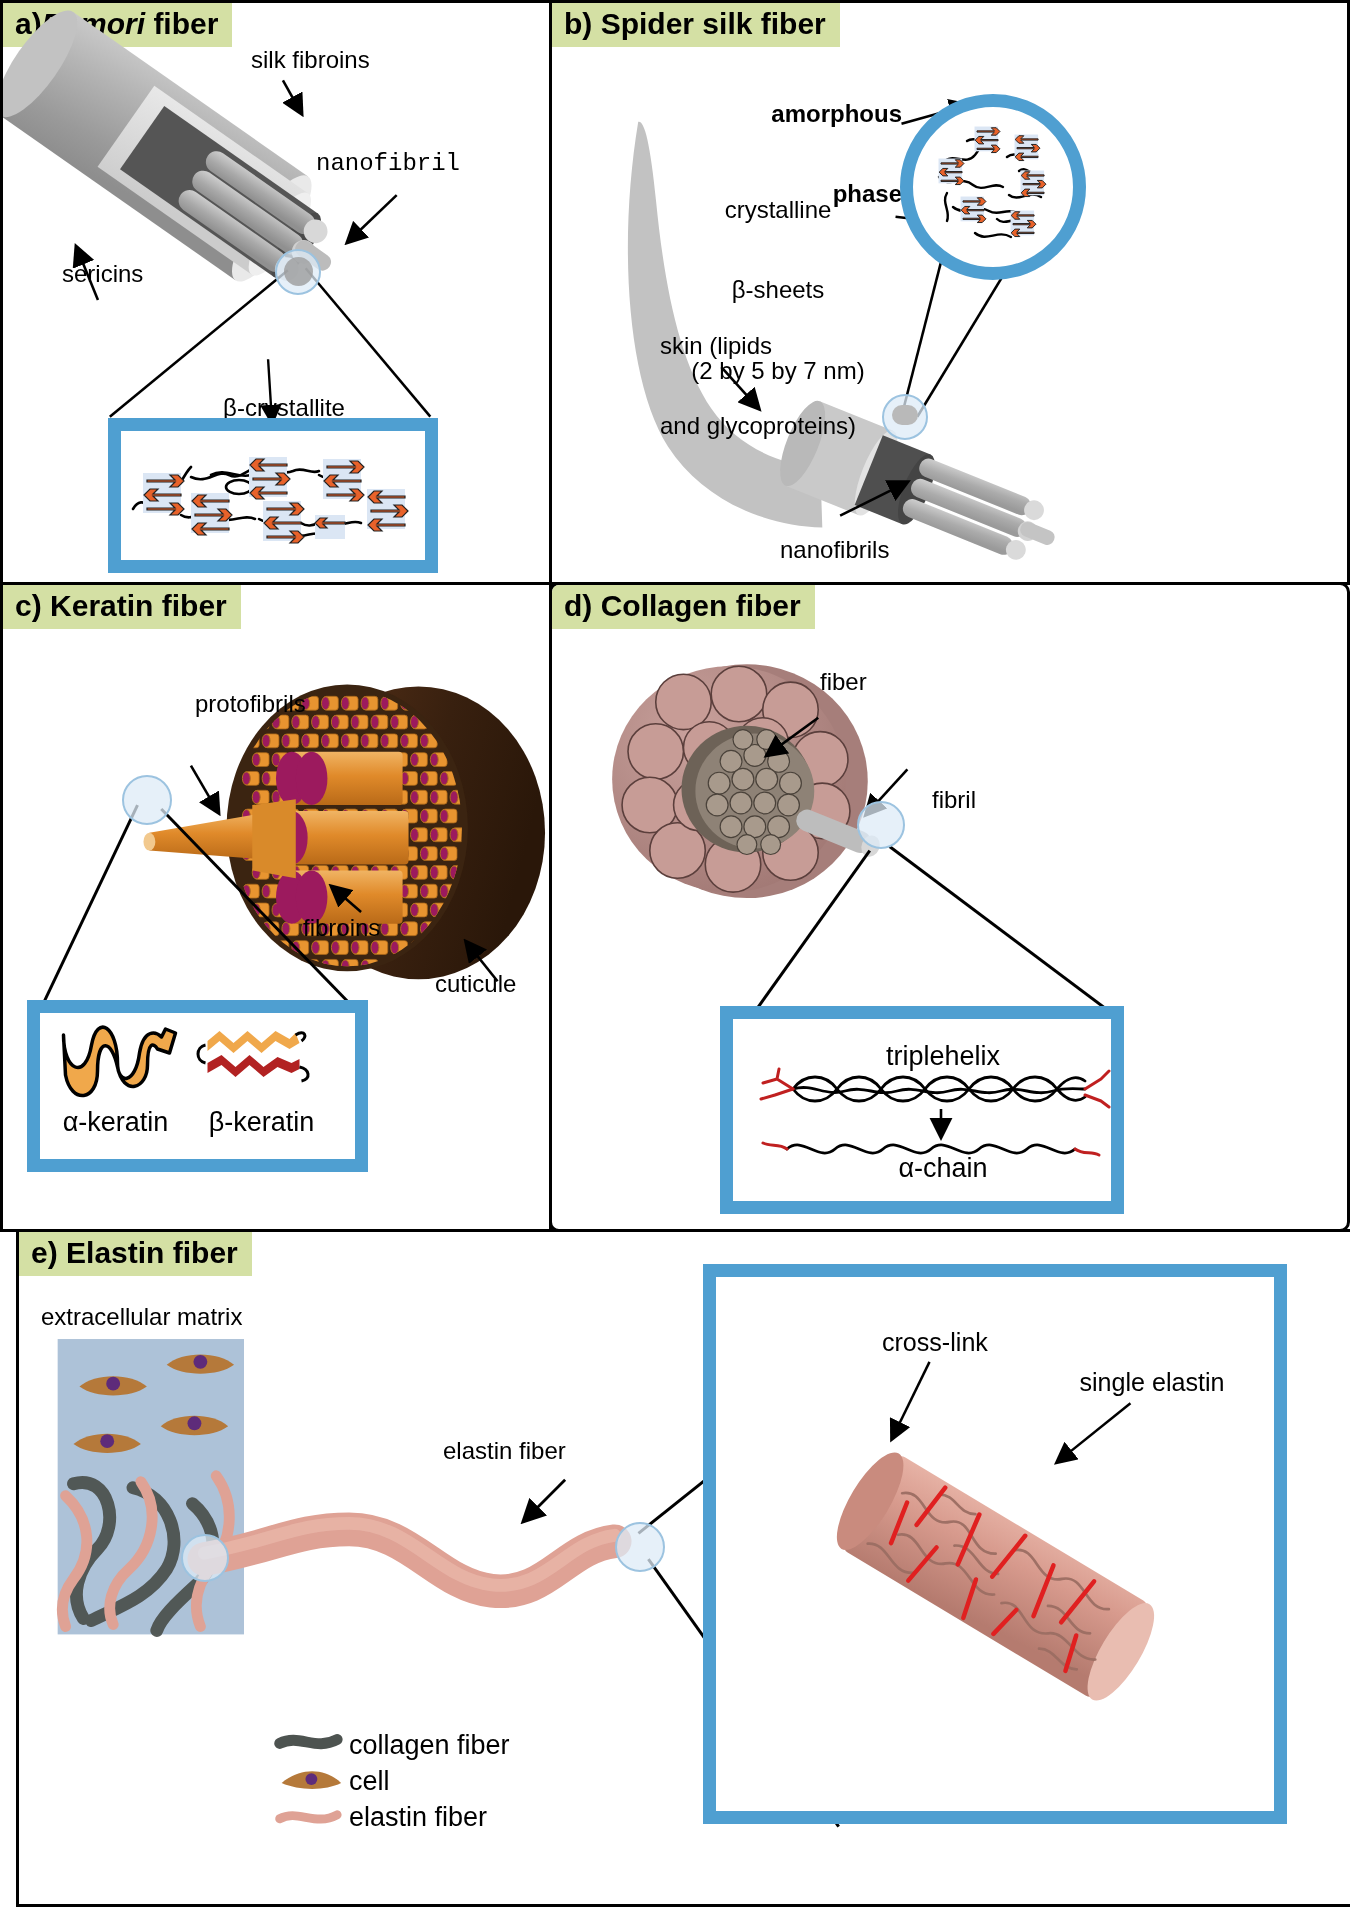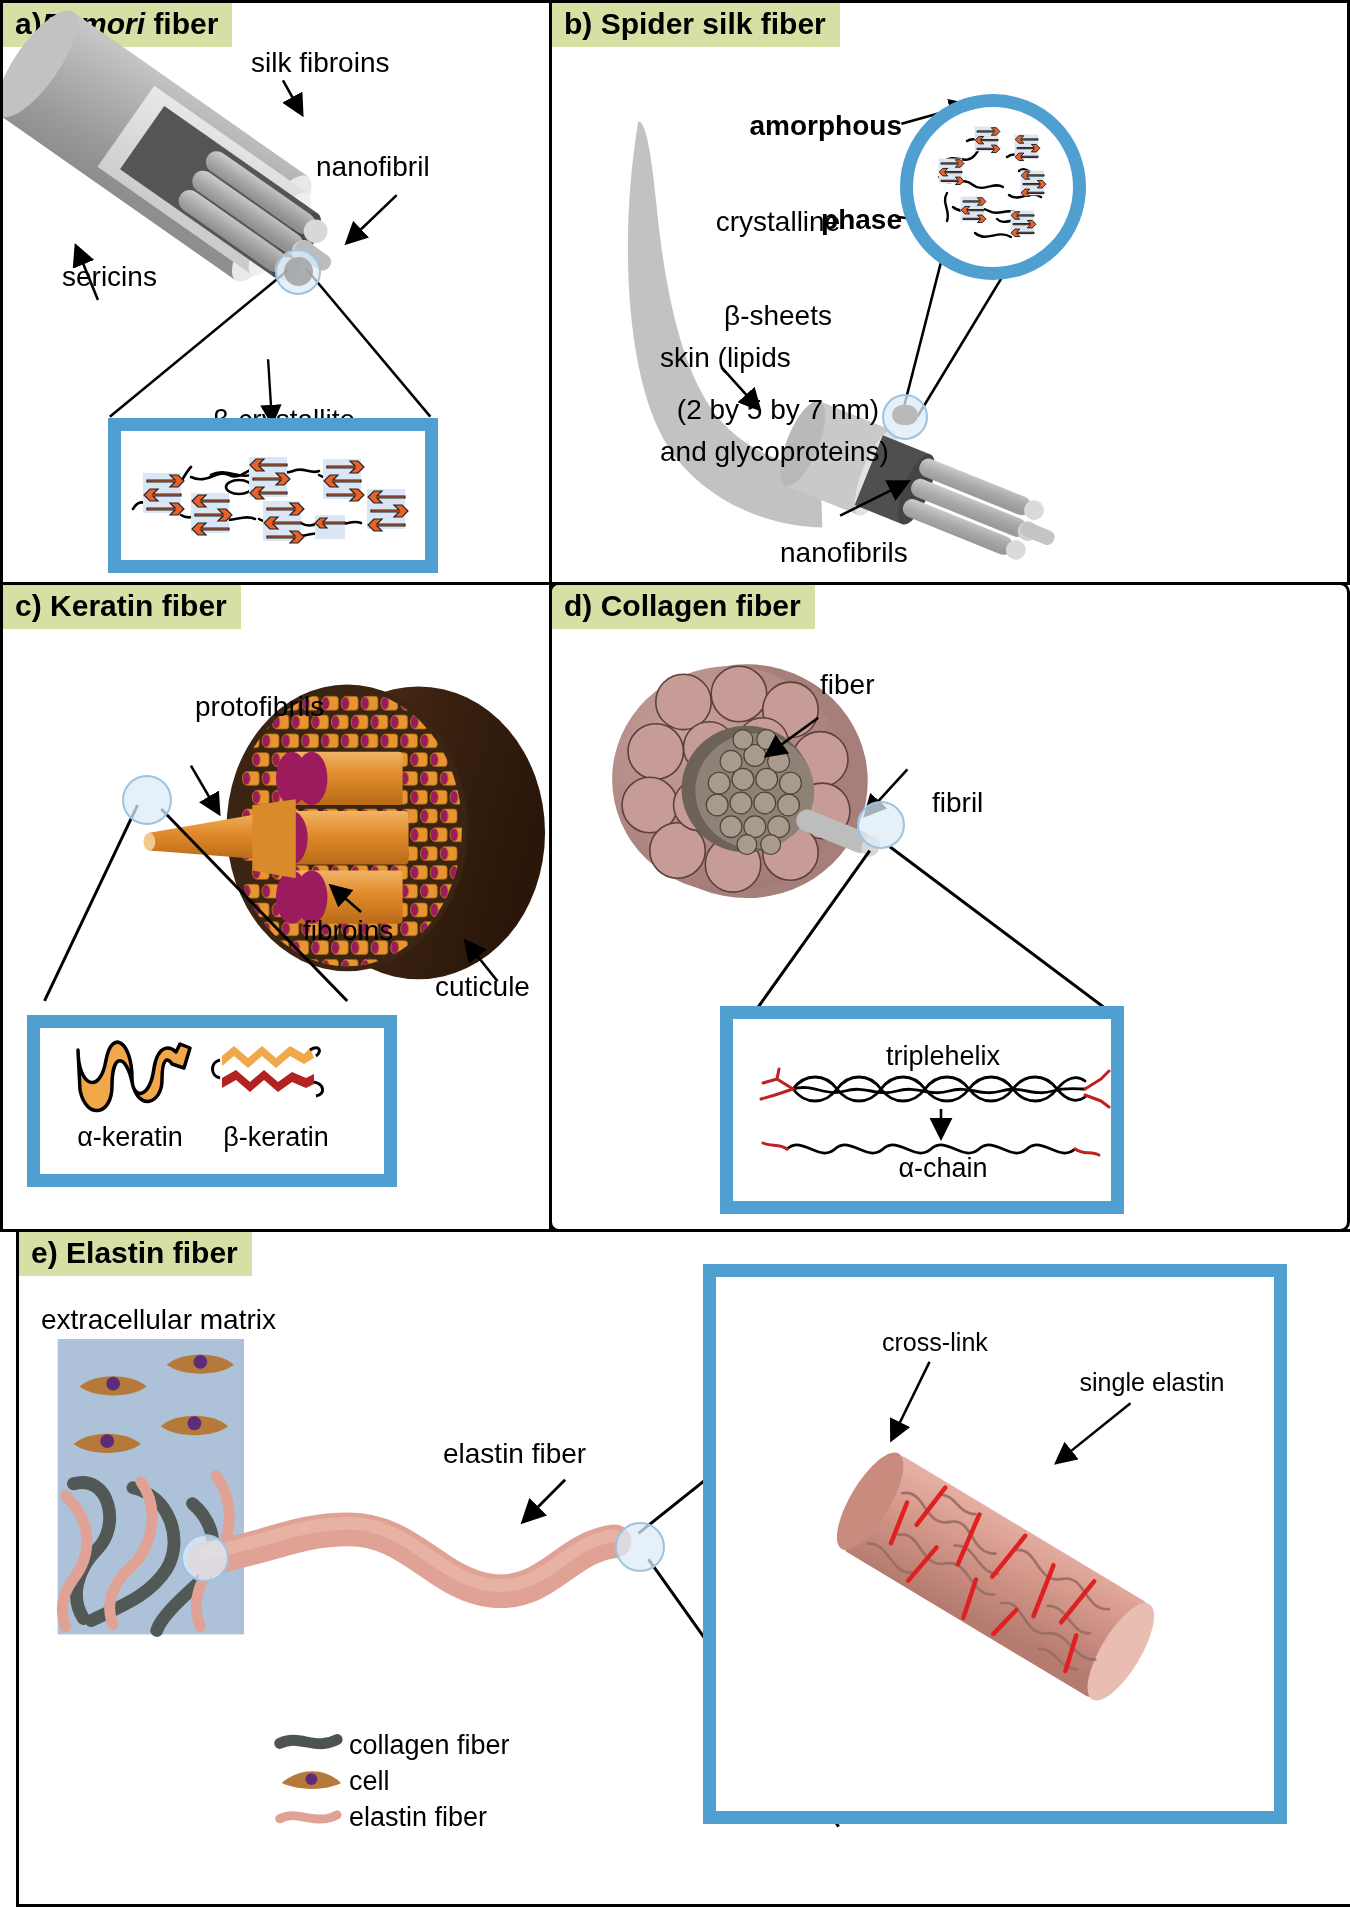--- a/index.html
+++ b/index.html
@@ -38,21 +38,21 @@
     color: #000;
     padding: 5px 14px 7px 12px;
     white-space: nowrap;
     line-height: 1.05;
   }
   .panel-head .ital { font-style: italic; }
 
   
   .lbl {
     position: absolute;
-    font-size: 28px;
+    font-size: 24px;
     color: #000;
     line-height: 1.12;
     white-space: pre;
   }
   .lbl.c  { text-align: center; }
   .lbl.r  { text-align: right; font-weight: bold; }
 
   svg.overlay {
     position: absolute; left: 0; top: 0;
     width: 100%; height: 100%;
@@ -147,21 +147,21 @@
       <path d="M288,270 L108,418" stroke="#000" stroke-width="2.6" fill="none"></path>
       <path d="M306,268 L432,418" stroke="#000" stroke-width="2.6" fill="none"></path>
 
       <path d="M268,360 L272,424" stroke="#000" stroke-width="2.4" fill="none" marker-end="url(#arrA)"></path>
     </svg>
 
     <div class="bubble" style="left:272px; top:246px; width:46px; height:46px;"></div>
     <div style="position:absolute;left:281px;top:254px;width:29px;height:29px;border-radius:50%;background:#9c9c9c;opacity:.8;"></div>
 
     <div class="lbl" style="left:248px; top:44px;">silk fibroins</div>
-    <div class="lbl" style="left:313px; top:148px;">nanofibril</div>
+    <div class="lbl" style="left:313px; top:148px;font-family:Liberation Mono, monospace;">nanofibril</div>
     <div class="lbl" style="left:59px; top:258px;">sericins</div>
     <div class="lbl c" style="left:146px; top:338px; width:270px;">
       <div>β-crystallite</div>
       <div>(~14 to 200 nm)</div>
     </div>
 
     <div class="bluebox" style="left:105px; top:415px; width:330px; height:155px;">
       <svg viewBox="0 0 304 129" style="width:100%;height:100%;">
         <g stroke="#000" stroke-width="2.6" fill="none" stroke-linecap="round">
           <path d="M12,78 C22,60 34,86 48,70 C58,58 62,44 70,36"></path>
@@ -746,21 +746,21 @@
       <path d="M136,222 L42,420" stroke="#000" stroke-width="3" fill="none"></path>
       <path d="M160,226 L348,420" stroke="#000" stroke-width="3" fill="none"></path>
     </svg>
 
     <div class="bubble" style="left:119px; top:190px; width:50px; height:50px;"></div>
 
     <div class="lbl" style="left:192px; top:106px;">protofibrils</div>
     <div class="lbl" style="left:300px; top:330px;">fibroins</div>
     <div class="lbl" style="left:432px; top:386px;">cuticule</div>
 
-    <div class="bluebox" style="left:24px; top:430px; width:370px; height:172px;">
+    <div class="bluebox" style="left:24px; top:415px; width:341px; height:172px;">
       <svg viewBox="0 0 308 146" style="width:100%;height:100%;">
 
         <g transform="translate(14,14)">
           <path d="M6,8 C6,44 28,54 34,18 C40,-14 60,0 60,36 C60,58 78,58 82,26 C86,2 98,4 104,10
                    L108,2 L118,6 L112,26 L100,22
                    C96,16 90,14 90,38 C90,62 66,70 60,40 C54,12 40,10 40,44 C40,74 14,78 8,48 Z" fill="#f0a84b" stroke="#000" stroke-width="3.5" stroke-linejoin="round"></path>
         </g>
 
         <g transform="translate(160,10)">
           <path d="M2,22 C-8,24 -8,38 2,40" stroke="#000" stroke-width="3" fill="none"></path>

